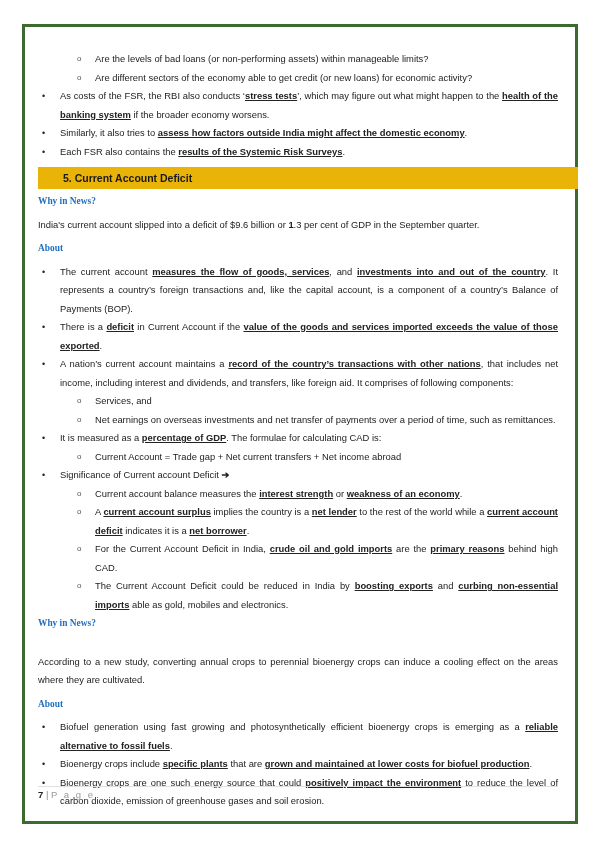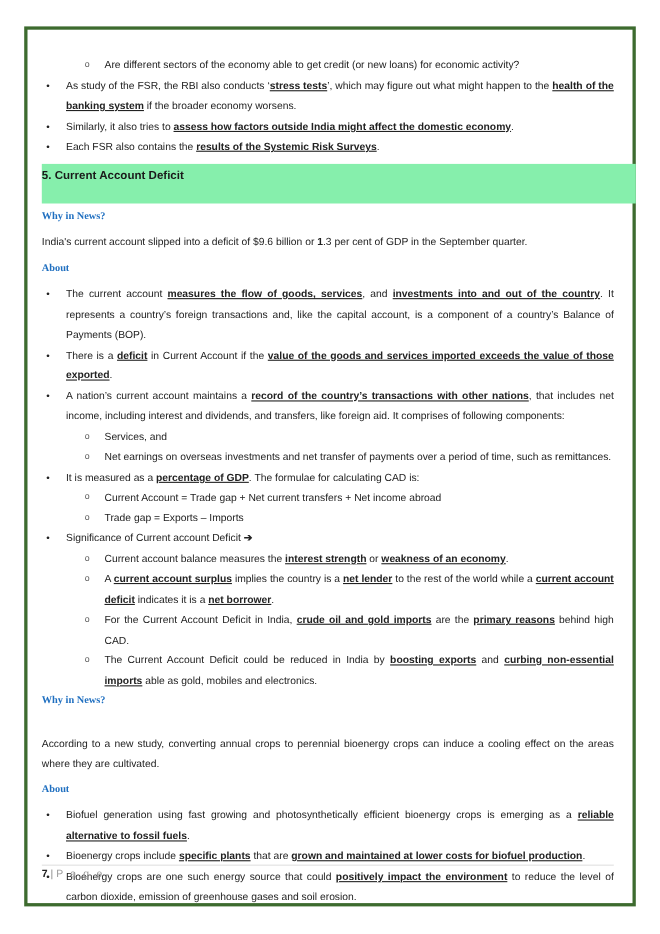--- a/index.html
+++ b/index.html
@@ -12,41 +12,42 @@
   .content { position: absolute; left: 38px; top: 50px; width: 520px; font-size: 9.4px; line-height: 18.5px; }
   ul { list-style: none; }
   li { position: relative; }
   .b1 { padding-left: 22px; text-align: justify; }
   .b1::before { content: "\2022"; position: absolute; left: 4px; top: 0; font-size: 9px; }
   .b2 { padding-left: 57px; text-align: justify; }
   .b2::before { content: "o"; position: absolute; left: 39px; top: 0; font-size: 8px; color: #555; }
   .em { font-weight: bold; text-decoration: underline; }
   .strong { font-weight: bold; }
   .heading-bar {
-    background: #86efac; height: 36px; margin-left: 0; width: 540px;
-    font-weight: bold; font-size: 10.5px; line-height: 22px; color: #1a1a1a;
+    background: #eab308; height: 22px; margin-left: 0; width: 540px;
+    font-weight: bold; font-size: 10.5px; line-height: 22px; padding-left: 25px; color: #1a1a1a;
   }
   .sub-h { color: #1f6fc0; font-weight: bold; font-size: 9.4px; font-family: Liberation Serif, serif; }
   .para { text-align: justify; }
   .footer-line { position: absolute; left: 38px; top: 786px; width: 520px; border-top: 1px solid #e0e0e0; }
   .footer { position: absolute; left: 38px; top: 789px; font-size: 9.5px; }
   .footer .pn { font-weight: bold; color: #222; }
   .footer .sep { color: #888; }
   .footer .pg { color: #999; letter-spacing: 2px; }
 </style>
 </head>
 <body>
 
 <div class="frame"></div>
 
 <div class="content">
   <ul>
+    <li class="b2"><span>Are the levels of bad loans (or non-performing assets) within manageable limits?</span></li>
     <li class="b2"><span>Are different sectors of the economy able to get credit (or new loans) for economic activity?</span></li>
     <li class="b1">
-      <span>As study of the FSR, the RBI also conducts ‘</span><span class="em">stress tests</span><span>’, which may figure out what might happen to the </span><span class="em">health of the banking system</span><span> if the broader economy worsens.</span>
+      <span>As costs of the FSR, the RBI also conducts ‘</span><span class="em">stress tests</span><span>’, which may figure out what might happen to the </span><span class="em">health of the banking system</span><span> if the broader economy worsens.</span>
     </li>
     <li class="b1">
       <span>Similarly, it also tries to </span><span class="em">assess how factors outside India might affect the domestic economy</span><span>.</span>
     </li>
     <li class="b1">
       <span>Each FSR also contains the </span><span class="em">results of the Systemic Risk Surveys</span><span>.</span>
     </li>
   </ul>
 
   <div class="heading-bar" style="margin-top:6px;">5. Current Account Deficit</div>
@@ -65,21 +66,20 @@
     </li>
     <li class="b1">
       <span>A nation’s current account maintains a </span><span class="em">record of the country’s transactions with other nations</span><span>, that includes net income, including interest and dividends, and transfers, like foreign aid. It comprises of following components:</span>
     </li>
     <li class="b2"><span>Services, and</span></li>
     <li class="b2"><span>Net earnings on overseas investments and net transfer of payments over a period of time, such as remittances.</span></li>
     <li class="b1">
       <span>It is measured as a </span><span class="em">percentage of GDP</span><span>. The formulae for calculating CAD is:</span>
     </li>
     <li class="b2"><span>Current Account = Trade gap + Net current transfers + Net income abroad</span></li>
-    <li class="b2"><span>Trade gap = Exports – Imports</span></li>
     <li class="b1">
       <span>Significance of Current account Deficit </span><span class="strong">➔</span>
     </li>
     <li class="b2">
       <span>Current account balance measures the </span><span class="em">interest strength</span><span> or </span><span class="em">weakness of an economy</span><span>.</span>
     </li>
     <li class="b2">
       <span>A </span><span class="em">current account surplus</span><span> implies the country is a </span><span class="em">net lender</span><span> to the rest of the world while a </span><span class="em">current account deficit</span><span> indicates it is a </span><span class="em">net borrower</span><span>.</span>
     </li>
     <li class="b2">

